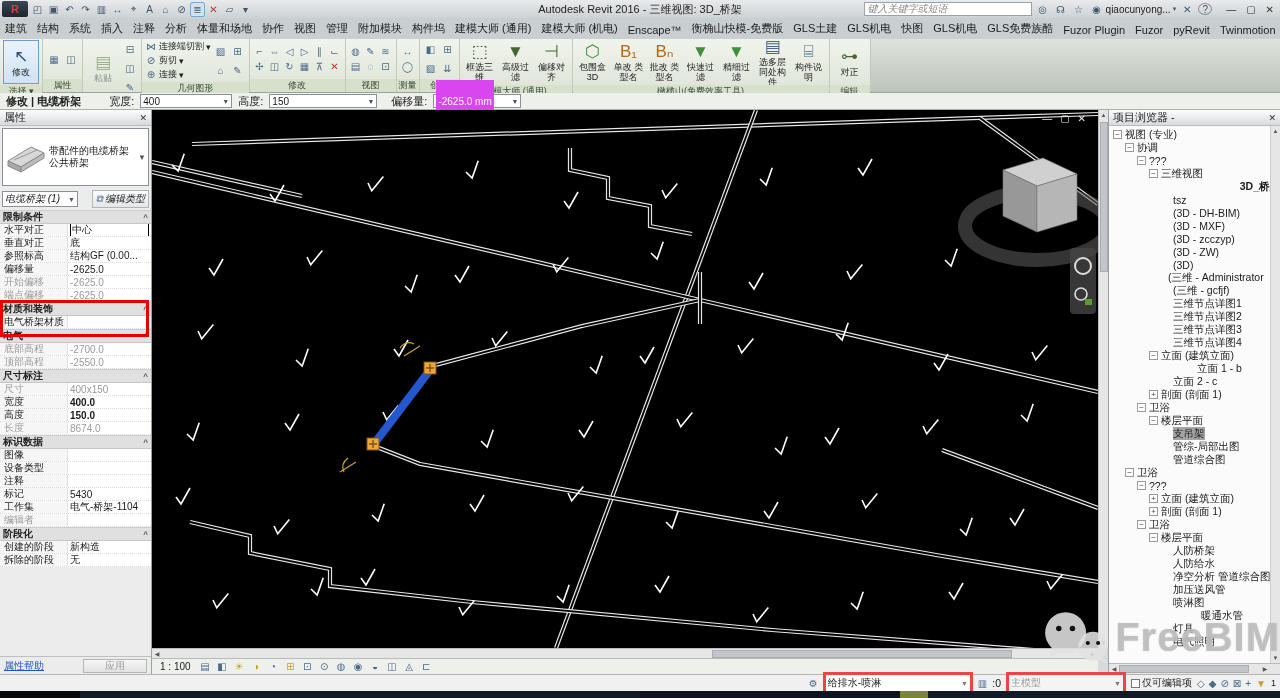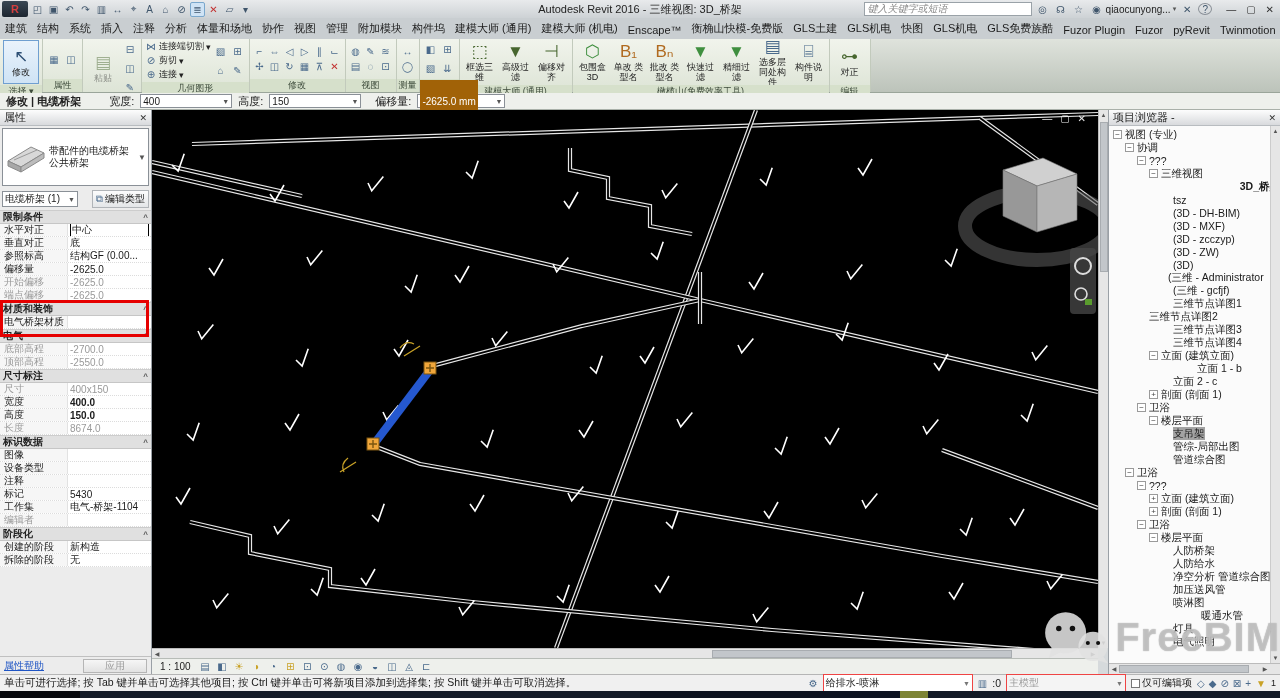--- a/index.html
+++ b/index.html
@@ -51,32 +51,32 @@
   .icongrid .gi.red { color:#c23030; }
   .dimlabel2 { width:34px; }
   .ribbon-empty { flex:1; background:linear-gradient(#dfe3dc,#bcc3ba); }
   
   .optionsbar { position:absolute; left:0; top:93px; width:1280px; height:17px; background:#eef0ec;
     border-bottom:1px solid #a9b0a9; display:flex; align-items:center; gap:6px; padding:0 6px; font-size:11px; }
   .ob-ctx { font-weight:bold; color:#222; margin-right:22px; }
   .combo { height:14px; border:1px solid #8a9097; background:#fff; display:flex; align-items:center;
     font-size:10px; padding:0 2px; gap:3px; }
   .combo .arrow { margin-left:auto; font-size:7px; color:#555; }
-  .combo.selval .val { background:#a16207; color:#fff; padding:16px 2px; }
+  .combo.selval .val { background:#d946ef; color:#fff; padding:16px 2px; }
   
   .props { position:absolute; left:0; top:110px; width:152px; height:564px; background:#ececec;
     border-right:1px solid #9aa0a6; display:flex; flex-direction:column; font-size:11px; }
   .pal-title { height:16px; background:linear-gradient(#fdfdfd,#d8dadd); border-bottom:1px solid #b8bcc0;
     display:flex; align-items:center; padding:0 4px; font-size:11px; }
   .pal-title .x { margin-left:auto; font-size:9px; color:#333; }
   .type-sel { margin:2px; height:58px; border:1px solid #8a9097; background:#fff; display:flex; align-items:center; }
   .type-img { width:46px; height:52px; flex:none; display:flex; align-items:center; justify-content:center; }
   .type-txt { flex:1; font-size:10px; line-height:12px; color:#222; }
   .type-dd { width:12px; color:#555; font-size:8px; text-align:center; }
-  .filt-row { display:flex; align-items:center; gap:14px; padding:1px 2px; height:22px; }
+  .filt-row { display:flex; align-items:center; gap:14px; padding:1px 2px; height:22px;font-style:italic; }
   .filt-combo { flex:1; height:16px; border:1px solid #8a9097; background:#fff; display:flex; align-items:center;
     font-size:10px; padding:0 2px; }
   .filt-combo .arrow { margin-left:auto; font-size:7px; color:#555; }
   .edittype { height:18px; border:1px solid #b0b4b8; background:linear-gradient(#fcfcfc,#e4e6e8);
     display:flex; align-items:center; font-size:10px; padding:0 3px; gap:2px; white-space:nowrap; }
   .props-body { position:relative; flex:1; overflow:hidden; background:#ececec; }
   .pgroup-header { height:14px; background:#e0e0e0; border-top:1px solid #cdcdcd; border-bottom:1px solid #c6c6c6;
     font-weight:bold; font-size:10px; display:flex; align-items:center; padding:0 3px; color:#222; }
   .pgroup-header .chev { margin-left:auto; font-size:8px; color:#555; }
   .prow { height:13px; display:flex; font-size:10px; background:#fff; border-bottom:1px dotted #dcdcdc; }
@@ -118,21 +118,21 @@
   .titem .lbl.sel { background:#a3a3a3; }
   .pb-hscroll { height:11px; background:#e6e6e6; border-top:1px solid #bbb; position:relative; }
   .pb-hscroll .thumb { position:absolute; left:10px; top:1px; width:130px; height:8px; background:#c2c6ca; border:1px solid #a8acb0; }
   .pb-hscroll .arr { position:absolute; top:0; font-size:6px; color:#555; width:10px; text-align:center; line-height:10px; }
   .pb-vscroll { position:absolute; right:0; top:16px; width:10px; bottom:11px; background:#e6e6e6; border-left:1px solid #ccc; }
   .pb-vscroll .arr { position:absolute; width:100%; font-size:6px; color:#555; text-align:center; line-height:10px; }
   
   .statusbar { position:absolute; left:0; top:674px; width:1280px; height:17px; background:#f0f0f0;
     border-top:1px solid #b5b5b5; display:flex; align-items:center; padding:0 4px; font-size:10.5px; gap:6px; }
   .sb-right { margin-left:auto; display:flex; align-items:center; gap:5px; }
-  .sb-combo { width:150px; height:13px; border:1px solid #ef4444; background:#fff; display:flex; align-items:center;
+  .sb-combo { width:150px; height:13px; border:3px solid #ef4444; background:#fff; display:flex; align-items:center;
     font-size:10px; padding:8px 2px; }
   .sb-combo.dis { color:#9a9a9a; background:#f4f4f4; }
   .sb-combo .arrow { margin-left:auto; font-size:7px; color:#777; }
   .sb-ic { font-size:10px; color:#4a6a8c; }
   .sb-check { display:flex; align-items:center; gap:2px; font-size:10px; }
   .cbox { width:9px; height:9px; border:1px solid #777; background:#fff; }
   .funnel { color:#c9a227; font-size:10px; }
   
   .taskbar { position:absolute; left:0; top:691px; width:1280px; height:7px; background:#10151f; display:flex; }
   .taskbar .seg { height:100%; }
@@ -392,21 +392,21 @@
   </div>
 
   <div class="optionsbar">
     <span class="ob-ctx">修改 | 电缆桥架</span>
     <span>宽度:</span>
     <div class="combo" style="width:92px">
       <span>400</span>
         <span class="arrow">▼</span>
     </div>
     <span>高度:</span>
-    <div class="combo" style="width:92px">
+    <div class="combo" style="width:108px">
       <span>150</span>
         <span class="arrow">▼</span>
     </div>
     <span style="margin-left:8px">偏移量:</span>
     <div class="combo selval" style="width:88px">
       <span class="val">-2625.0 mm</span>
         <span class="arrow">▼</span>
     </div>
   </div>
 
@@ -869,21 +869,21 @@
           <span class="lbl">(三维 - Administrator</span>
         </div>
         <div class="titem" style="padding-left: 52px;">
           <span style="width: 12px; flex: 0 0 auto;"></span>
           <span class="lbl">(三维 - gcfjf)</span>
         </div>
         <div class="titem" style="padding-left: 52px;">
           <span style="width: 12px; flex: 0 0 auto;"></span>
           <span class="lbl">三维节点详图1</span>
         </div>
-        <div class="titem" style="padding-left: 28px;">
+        <div class="titem" style="padding-left: 52px;">
           <span style="width: 12px; flex: 0 0 auto;"></span>
           <span class="lbl">三维节点详图2</span>
         </div>
         <div class="titem" style="padding-left: 52px;">
           <span style="width: 12px; flex: 0 0 auto;"></span>
           <span class="lbl">三维节点详图3</span>
         </div>
         <div class="titem" style="padding-left: 52px;">
           <span style="width: 12px; flex: 0 0 auto;"></span>
           <span class="lbl">三维节点详图4</span>
@@ -1008,21 +1008,20 @@
         <circle cx="22" cy="21" r="3.2"></circle>
           <circle cx="38" cy="21" r="3.2"></circle>
         <circle cx="56" cy="38" r="2.4"></circle>
           <circle cx="68" cy="38" r="2.4"></circle>
       </g>
     </svg>
     <span class="wm-text">FreeBIM</span>
   </div>
 
   <div class="statusbar">
-    <span style="white-space:nowrap;overflow:hidden">单击可进行选择; 按 Tab 键并单击可选择其他项目; 按 Ctrl 键并单击可将新项目添加到选择集; 按 Shift 键并单击可取消选择。</span>
     <div class="sb-right">
       <span class="sb-ic">⚙</span>
       <div class="sb-combo">
         <span>给排水-喷淋</span>
           <span class="arrow">▼</span>
       </div>
       <span class="sb-ic">▥</span>
       <span>:0</span>
       <div class="sb-combo dis" style="width:120px">
         <span>主模型</span>

